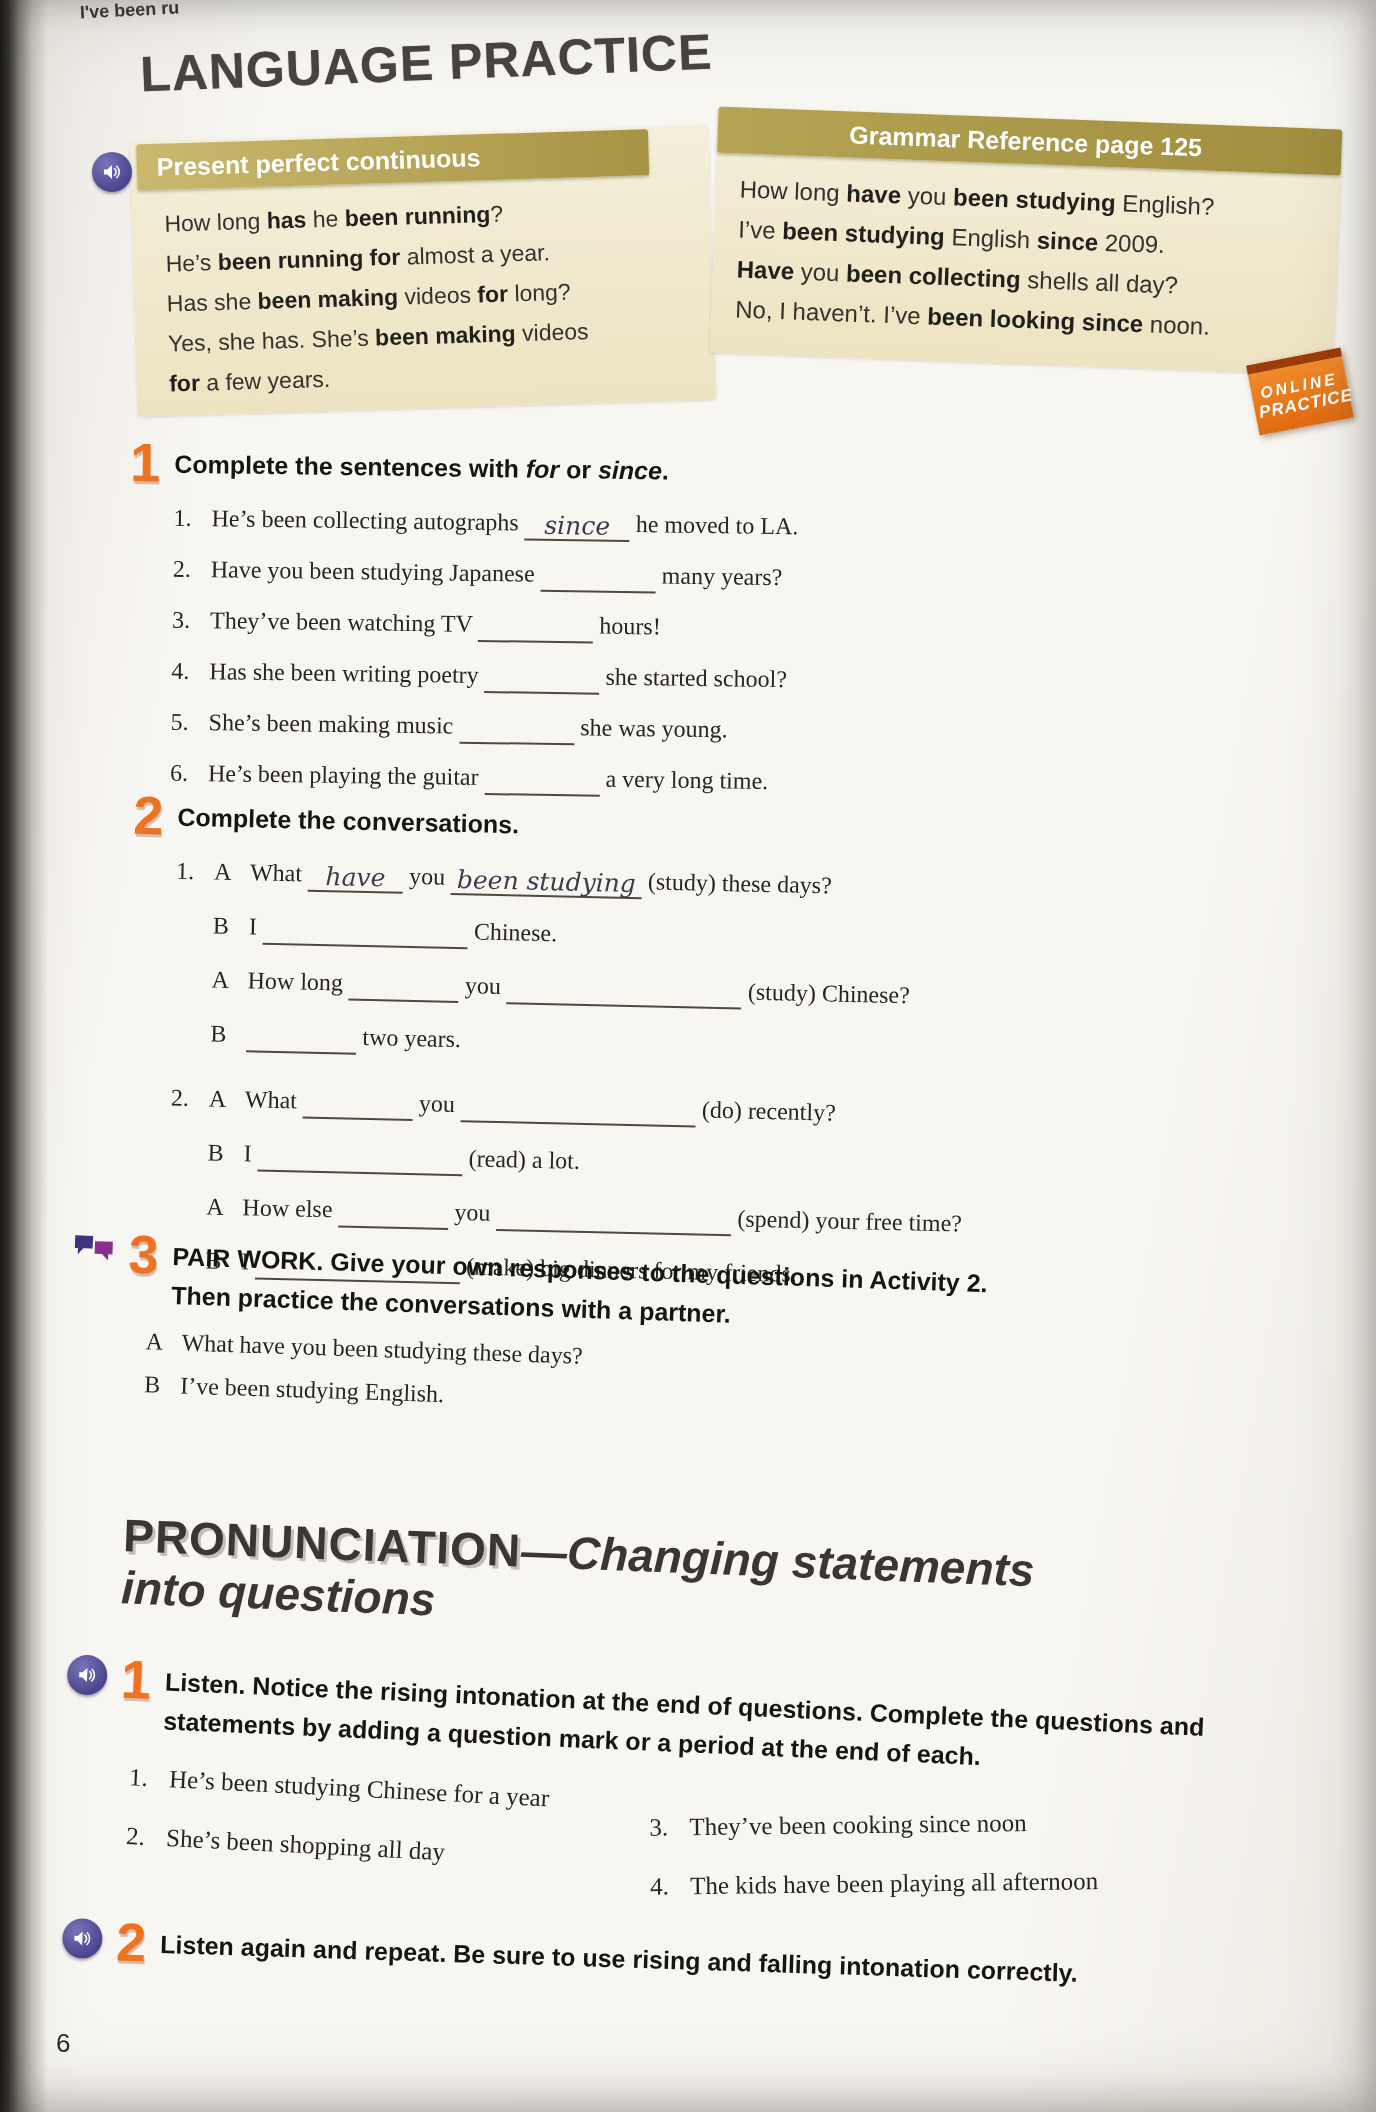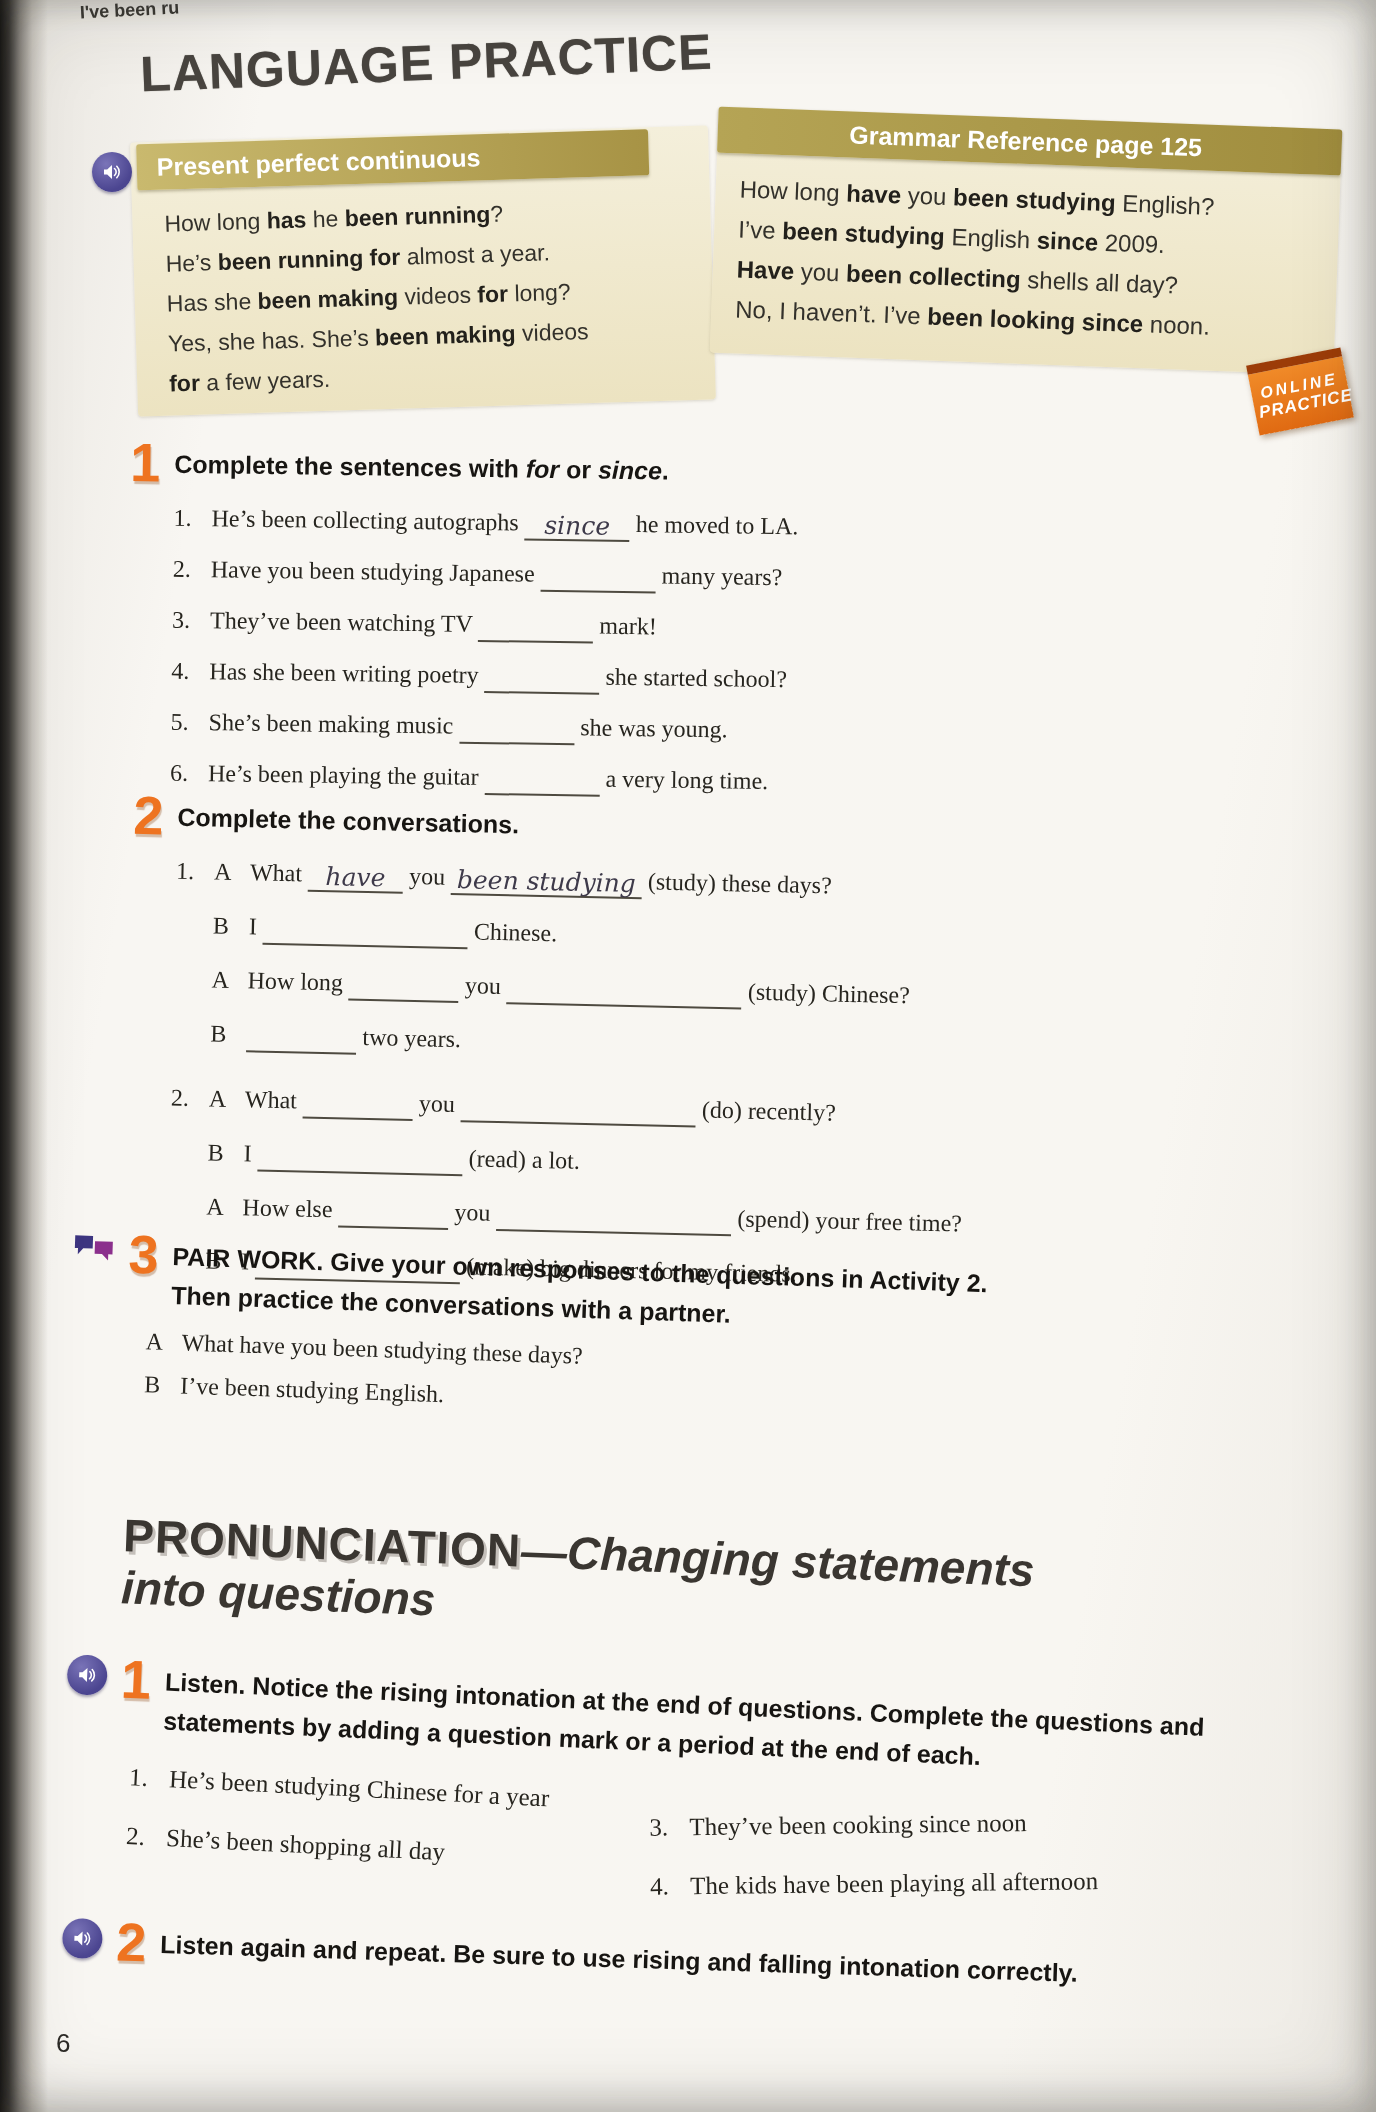--- a/index.html
+++ b/index.html
@@ -146,21 +146,21 @@
 </div>
 
 <section class="activity act1">
   <div class="act-head">
     <span class="act-num">1</span>
     <span class="act-title"><span class="b">Complete the sentences with </span><span class="b i">for</span><span class="b"> or </span><span class="b i">since</span><span class="b">.</span></span>
   </div>
   <div class="ex-list">
     <div class="ex-item serif"><span class="i-num">1.</span><span><span>He’s been collecting autographs </span><span class="blank answered" style="min-width: 105px;">since</span><span> he moved to LA.</span></span></div>
     <div class="ex-item serif"><span class="i-num">2.</span><span><span>Have you been studying Japanese </span><span class="blank" style="min-width: 115px;">&nbsp;</span><span> many years?</span></span></div>
-    <div class="ex-item serif"><span class="i-num">3.</span><span><span>They’ve been watching TV </span><span class="blank" style="min-width: 115px;">&nbsp;</span><span> mark!</span></span></div>
+    <div class="ex-item serif"><span class="i-num">3.</span><span><span>They’ve been watching TV </span><span class="blank" style="min-width: 115px;">&nbsp;</span><span> hours!</span></span></div>
     <div class="ex-item serif"><span class="i-num">4.</span><span><span>Has she been writing poetry </span><span class="blank" style="min-width: 115px;">&nbsp;</span><span> she started school?</span></span></div>
     <div class="ex-item serif"><span class="i-num">5.</span><span><span>She’s been making music </span><span class="blank" style="min-width: 115px;">&nbsp;</span><span> she was young.</span></span></div>
     <div class="ex-item serif"><span class="i-num">6.</span><span><span>He’s been playing the guitar </span><span class="blank" style="min-width: 115px;">&nbsp;</span><span> a very long time.</span></span></div>
   </div>
 </section>
 
 <section class="activity act2">
   <div class="act-head">
     <span class="act-num">2</span>
     <span class="act-title"><span class="b">Complete the conversations.</span></span>

